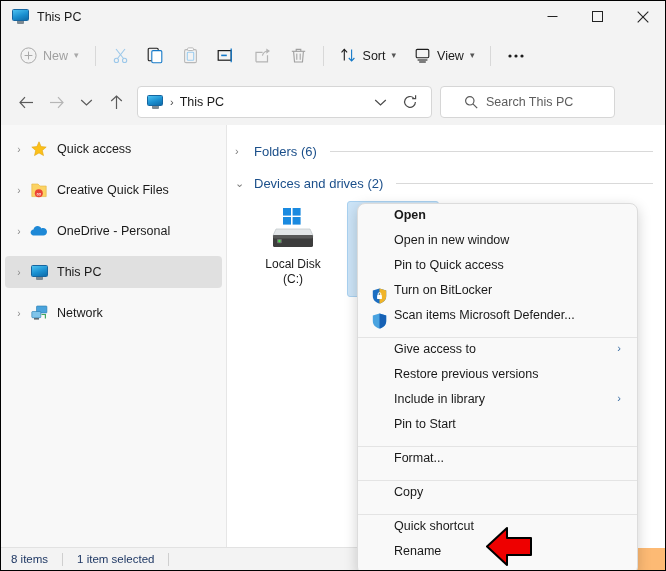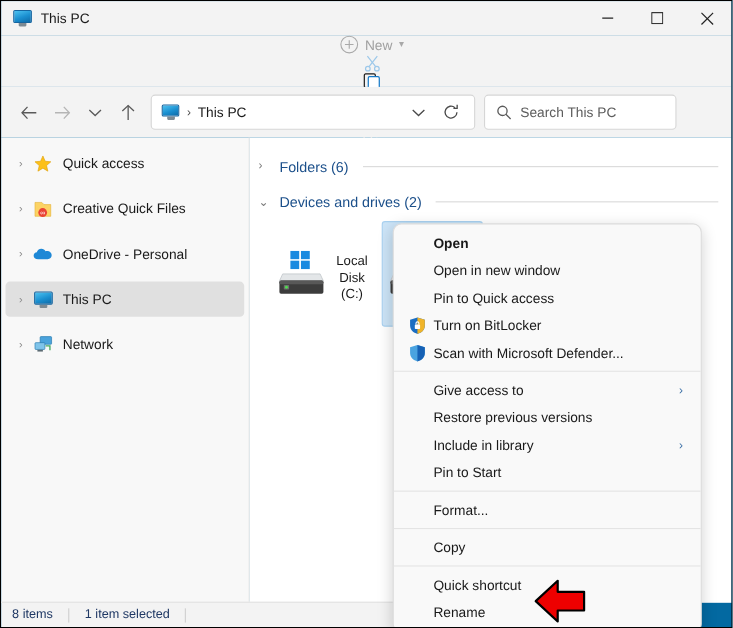--- a/index.html
+++ b/index.html
@@ -10,21 +10,21 @@
     height: 571px;
     overflow: hidden;
     font-family: "Liberation Sans", sans-serif;
     background: #ffffff;
   }
 
   #app {
     position: relative;
     width: 666px;
     height: 571px;
-    background: #0369a1;
+    background: #fdba74;
     border: 1px solid #000000;
     overflow: hidden;
   }
 
   
   .titlebar {
     position: absolute;
     top: 0; left: 0;
     width: 664px;
     height: 31px;
@@ -79,21 +79,20 @@
   
   .toolbar {
     position: absolute;
     top: 31px; left: 0;
     width: 664px;
     height: 47px;
     background: #f3f3f3;
     display: flex;
     align-items: center;
     padding-left: 10px;
-    flex-direction: column;
   }
   .tb-btn {
     height: 32px;
     display: flex;
     align-items: center;
     gap: 6px;
     padding: 0 9px;
     border-radius: 4px;
     font-size: 12.5px;
     color: #1a1a1a;
@@ -169,21 +168,21 @@
   .searchbox {
     height: 32px;
     width: 175px;
     margin-left: 8px;
     background: #ffffff;
     border: 1px solid #d6d6d6;
     border-radius: 4px;
     display: flex;
     align-items: center;
     gap: 8px;
-    padding-left: 10px;
+    padding-left: 23px;
   }
   .search-ph {
     font-size: 12.5px;
     color: #5d5d5d;
   }
 
   
   .body {
     position: absolute;
     top: 124px; left: 0;
@@ -256,21 +255,21 @@
   .drives {
     display: flex;
     margin-top: 6px;
     padding-left: 12px;
     gap: 8px;
   }
   .drive-tile {
     width: 92px;
     height: 96px;
     display: flex;
-    flex-direction: row;
+    flex-direction: column;
     align-items: center;
     padding-top: 7px;
     border-radius: 3px;
   }
   .drive-tile.selected {
     background: #cce4f7;
     border: 1px solid #a9d1f0;
   }
   .drive-ico {
     position: relative;
@@ -330,21 +329,20 @@
     background: #f9f9f9;
     border: 1px solid #dcdcdc;
     border-radius: 8px;
     box-shadow: 0 4px 14px rgba(0,0,0,0.18);
     padding: 4px 0 5px 0;
     z-index: 50;
   }
   .ctx-item {
     height: 25px;
     display: flex;
-    align-items: center;
     font-size: 12.5px;
     color: #191919;
     padding-left: 10px;
     margin: 0 4px;
     border-radius: 4px;
     position: relative;
   }
   .ctx-item.bold { font-weight: bold; }
   .ctx-ico {
     width: 22px;
@@ -723,21 +721,21 @@
       <span class="ctx-label">Turn on BitLocker</span>
     </div>
 
     <div class="ctx-item">
       <span class="ctx-ico">
         <svg width="15" height="16" viewBox="0 0 15 16">
           <path d="M7.5 0.6 L14.2 2.6 V8 C14.2 12 11.2 14.6 7.5 15.6 C3.8 14.6 0.8 12 0.8 8 V2.6 Z" fill="#4aa3e0"></path>
           <path d="M7.5 0.6 L14.2 2.6 V8 C14.2 12 11.2 14.6 7.5 15.6 Z" fill="#1661b5"></path>
         </svg>
       </span>
-      <span class="ctx-label">Scan with Microsoft Defender...</span>
+      <span class="ctx-label">Scan items Microsoft Defender...</span>
     </div>
 
     <div class="ctx-sep"></div>
 
     <div class="ctx-item">
       <span class="ctx-ico"></span>
       <span class="ctx-label">Give access to</span>
       <span class="ctx-arrow">›</span>
     </div>
 

